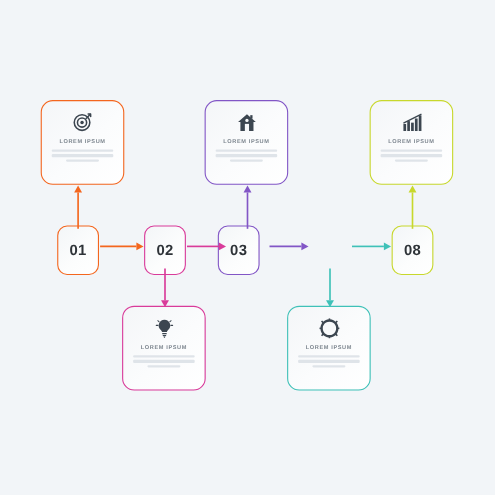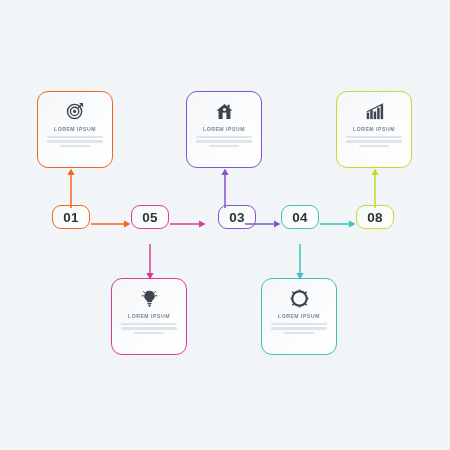--- a/index.html
+++ b/index.html
@@ -64,21 +64,21 @@
     background: #dfe4e9;
   }
   .tline.w1 { width: 56px; }
   .tline.w2 { width: 56px; }
   .tline.w3 { width: 30px; }
 
   
   .node {
     position: absolute;
     width: 38px;
-    height: 24px;
+    height: 45px;
     border: 1.7px solid #cccccc;
     border-radius: 9px;
     background: linear-gradient(135deg, #f3f6f8 0%, #fcfdfd 60%, #ffffff 100%);
     box-sizing: border-box;
     display: flex;
     align-items: center;
     justify-content: center;
     font-size: 13.5px;
     font-weight: bold;
     color: #2e3338;
@@ -200,27 +200,24 @@
       <div class="tline w1"></div>
       <div class="tline w2"></div>
       <div class="tline w3"></div>
     </div>
   </div>
 
   <div class="node" id="node-1" style="left: 52px; top: 205px; border-color: rgb(244, 102, 30);">
     <span>01</span>
   </div>
   <div class="node" id="node-2" style="left: 131px; top: 205px; border-color: rgb(217, 59, 154);">
-    <span>05</span>
-  </div>
-  <div class="node" id="node-3" style="left: 218px; top: 205px; border-color: rgb(130, 86, 198);">
+    <span>02</span>
+  </div>
+  <div class="node" id="node-3" style="left: 198px; top: 205px; border-color: rgb(130, 86, 198);">
     <span>03</span>
-  </div>
-  <div class="node" id="node-4" style="left: 281px; top: 205px; border-color: rgb(63, 193, 184);">
-    <span>04</span>
   </div>
   <div class="node" id="node-5" style="left: 356px; top: 205px; border-color: rgb(200, 216, 44);">
     <span>08</span>
   </div>
 
   <div class="conn" style="left:91px; top:218px;">
     <svg width="42" height="12" viewBox="0 0 42 12">
       <path d="M0 6 H33" stroke="#f4661e" stroke-width="1.5"></path>
       <path d="M33 2.4 L39.5 6 L33 9.6 Z" fill="#f4661e"></path>
     </svg>

